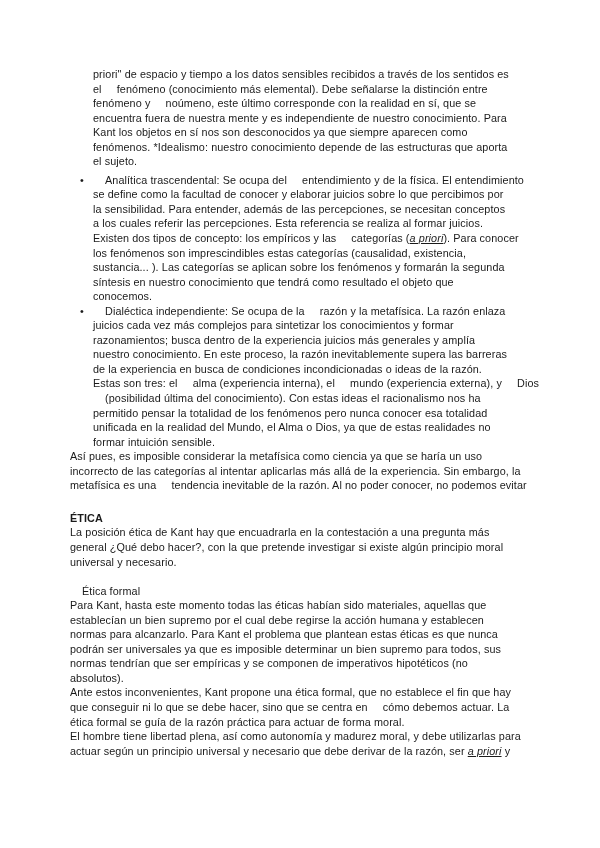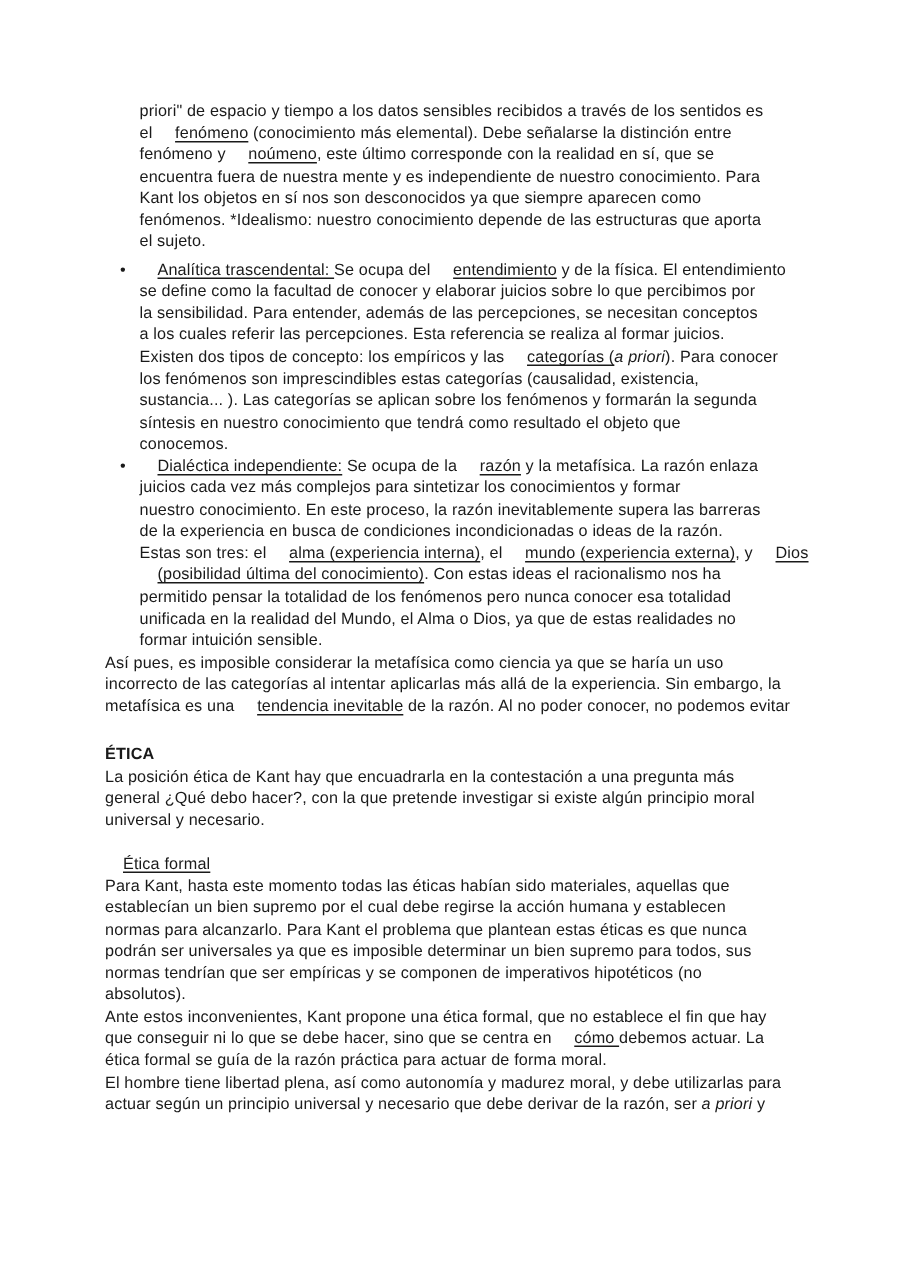--- a/index.html
+++ b/index.html
@@ -26,22 +26,22 @@
     white-space: nowrap;
     letter-spacing: 0.1px;
   }
   .block.indented { margin-left: 23px; }
   .bullet {
     position: absolute;
     left: -13px;
     top: 0;
     font-size: 10.8px;
   }
-  .u { text-decoration: underline; text-underline-offset: 2px; text-decoration-thickness: 1px; padding-left: 12px; }
-  .i { font-style: italic; }
+  .u { text-underline-offset: 2px; text-decoration-thickness: 1px; padding-left: 12px; }
+  .i { font-style: italic; text-decoration: underline; }
   .b { font-weight: bold; }
   .sp-small  { height: 4px; }
   .sp-line   { height: 14.55px; }
   .sp-large  { height: 18px; }
 </style>
 </head>
 <body>
 
 <div class="page">
   <div class="content">
@@ -62,20 +62,21 @@
         <div class="line"><span class="">a los cuales referir las percepciones. Esta referencia se realiza al formar juicios.</span></div>
         <div class="line"><span class="">Existen dos tipos de concepto: los empíricos y las </span><span class="u ">categorías (</span><span class="i ">a priori</span><span class="">). Para conocer</span></div>
         <div class="line"><span class="">los fenómenos son imprescindibles estas categorías (causalidad, existencia,</span></div>
         <div class="line"><span class="">sustancia... ). Las categorías se aplican sobre los fenómenos y formarán la segunda</span></div>
         <div class="line"><span class="">síntesis en nuestro conocimiento que tendrá como resultado el objeto que</span></div>
         <div class="line"><span class="">conocemos.</span></div>
       </div>
       <div class="block bullet-item indented">
         <div class="line"><span class="bullet">•</span><span class="u ">Dialéctica independiente:</span><span class=""> Se ocupa de la </span><span class="u ">razón</span><span class=""> y la metafísica. La razón enlaza</span></div>
         <div class="line"><span class="">juicios cada vez más complejos para sintetizar los conocimientos y formar</span></div>
+        <div class="line"><span class="">razonamientos; busca dentro de la experiencia juicios más generales y amplía</span></div>
         <div class="line"><span class="">nuestro conocimiento. En este proceso, la razón inevitablemente supera las barreras</span></div>
         <div class="line"><span class="">de la experiencia en busca de condiciones incondicionadas o ideas de la razón.</span></div>
         <div class="line"><span class="">Estas son tres: el </span><span class="u ">alma (experiencia interna)</span><span class="">, el </span><span class="u ">mundo (experiencia externa)</span><span class="">, y </span><span class="u ">Dios</span></div>
         <div class="line"><span class="u ">(posibilidad última del conocimiento)</span><span class="">. Con estas ideas el racionalismo nos ha</span></div>
         <div class="line"><span class="">permitido pensar la totalidad de los fenómenos pero nunca conocer esa totalidad</span></div>
         <div class="line"><span class="">unificada en la realidad del Mundo, el Alma o Dios, ya que de estas realidades no</span></div>
         <div class="line"><span class="">formar intuición sensible.</span></div>
       </div>
       <div class="block paragraph">
         <div class="line"><span class="">Así pues, es imposible considerar la metafísica como ciencia ya que se haría un uso</span></div>

